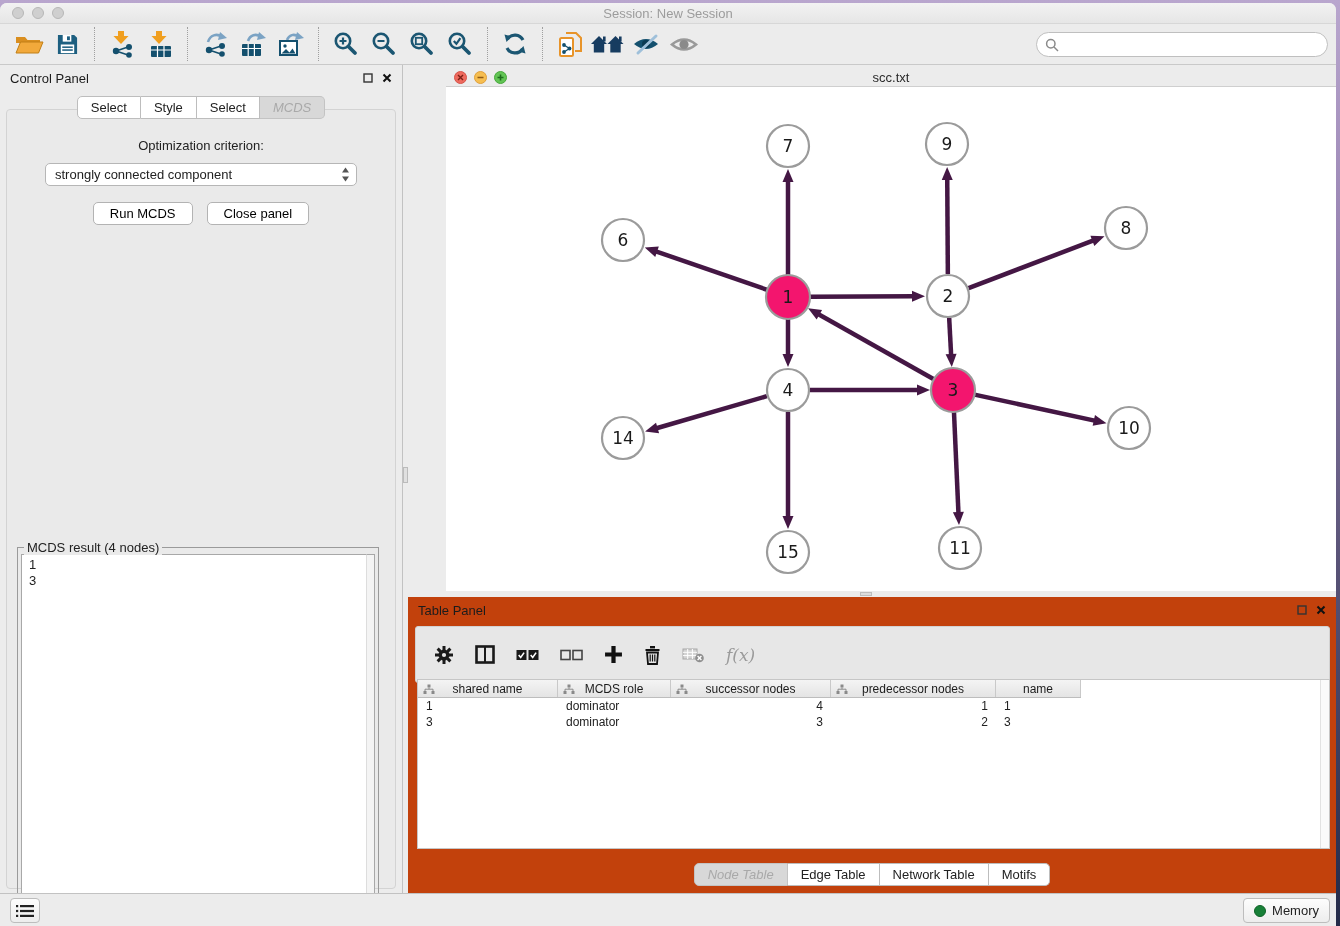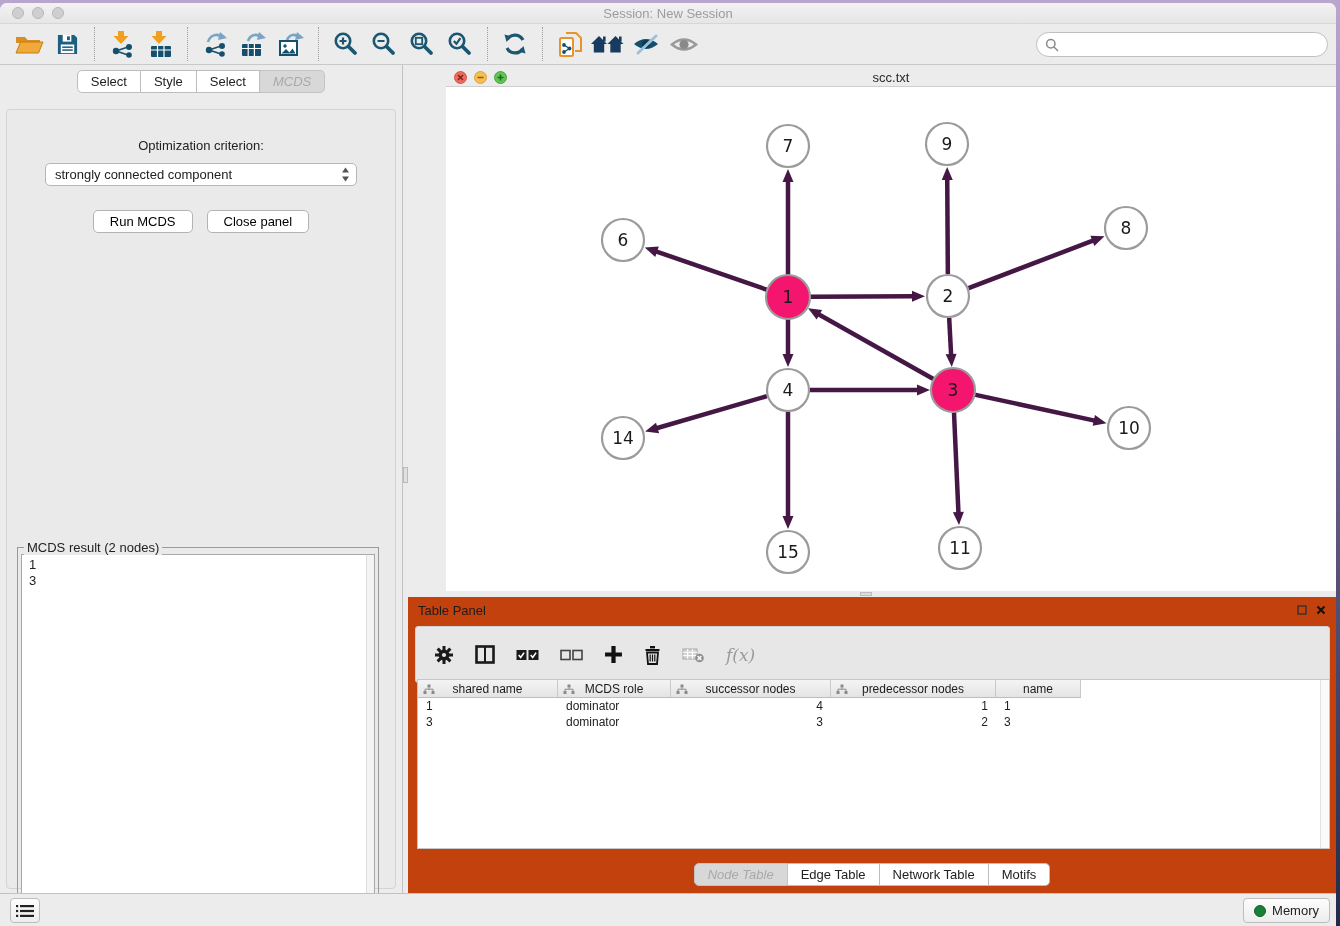--- a/index.html
+++ b/index.html
@@ -40,21 +40,21 @@
   .seg-tab:first-child { border-left-width:1px; border-radius:5px 0 0 5px; }
   .seg-tab:last-child { border-radius:0 5px 5px 0; }
   .seg-tab.selected { background:#d8d8d8; color:#a9a9a9; border-color:#c3c3c3;font-style:italic; }
   .cp-body { position:absolute; left:6px; right:6px; top:44px; bottom:4px;
     background:#eaeaea; border:1px solid #d3d3d3; border-radius:4px; }
   .opt-label { text-align:center; margin-top:28px; font-size:13px; }
   .dropdown { width:312px; height:23px; margin:10px auto 0; background:#fff;
     border:1px solid #b6b6b6; border-radius:5px; display:flex; align-items:center;
     padding:0 6px 0 9px; font-size:13px; }
   .dropdown .dd-stepper { margin-left:auto; display:flex; align-items:center; }
-  .btn-row { display:flex; justify-content:center; gap:14px; margin-top:24px; }
+  .btn-row { display:flex; justify-content:center; gap:14px; margin-top:16px; }
   .btn { background:#fff; border:1px solid #b3b3b3; border-radius:5px; padding:3px 16px; font-size:13px; cursor:default; }
   .result-group { position:absolute; left:10px; right:16px; top:430px; height:380px; }
   .rg-border { position:absolute; left:0; right:0; top:7px; bottom:0; border:1px solid #9a9a9a; }
   .rg-legend { position:absolute; top:0; left:7px; background:#eaeaea; padding:0 3px; font-size:13px; z-index:1; }
   .rg-text { position:absolute; top:14px; left:4px; right:4px; bottom:5px; background:#fff;
     border:1px solid #a8a8a8; font-size:13px; line-height:16px; padding:2px 0 0 7px; overflow:hidden; }
   .rg-scroll { position:absolute; top:14px; right:4px; bottom:5px; width:9px;
     background:#f4f4f4; border:1px solid #a8a8a8; border-left:1px solid #ddd; }
   
   .v-divider { position:absolute; left:402px; top:62px; bottom:33px; width:6px; background:#ececec; border-left:1px solid #c2c2c2; }
@@ -271,20 +271,31 @@
     <div class="search-box">
       <svg width="14" height="14" viewBox="0 0 14 14">
           <circle cx="5.8" cy="5.8" r="4.2" fill="none" stroke="#8a8a8a" stroke-width="1.5"></circle>
           <line x1="9" y1="9" x2="13" y2="13" stroke="#8a8a8a" stroke-width="1.5"></line>
         </svg>
       <input type="text" value="" style="">
     </div>
   </div>
 
   <div class="cp">
+    <div class="panel-head">
+      <span class="ph-title">Control Panel</span>
+      <span class="ph-controls">
+        <svg width="10" height="10">
+            <rect x="1" y="1" width="8" height="8" fill="none" stroke="#333" stroke-width="1.4"></rect>
+          </svg>
+        <svg width="10" height="10">
+            <path d="M1.5 1.5 L8.5 8.5 M8.5 1.5 L1.5 8.5" stroke="#111" stroke-width="2"></path>
+          </svg>
+      </span>
+    </div>
     <div class="cp-tabs">
       <div class="seg-tab">Select</div>
       <div class="seg-tab">Style</div>
       <div class="seg-tab">Select</div>
       <div class="seg-tab selected">MCDS</div>
     </div>
     <div class="cp-body">
       <div class="opt-label">Optimization criterion:</div>
       <div class="dropdown">
         <span>strongly connected component</span>
@@ -294,21 +305,21 @@
               <path d="M4.5 14.5 L8 9.5 H1 Z" fill="#555"></path>
             </svg>
         </span>
       </div>
       <div class="btn-row">
         <button class="btn">Run MCDS</button>
         <button class="btn">Close panel</button>
       </div>
       <div class="result-group">
         <div class="rg-border"></div>
-        <div class="rg-legend">MCDS result (2 nodes)</div>
+        <div class="rg-legend">MCDS result (4 nodes)</div>
         <div class="rg-text">
             <div>1</div>
             <div>3</div>
           </div>
         <div class="rg-scroll"></div>
       </div>
     </div>
   </div>
 
   <div class="v-divider">

